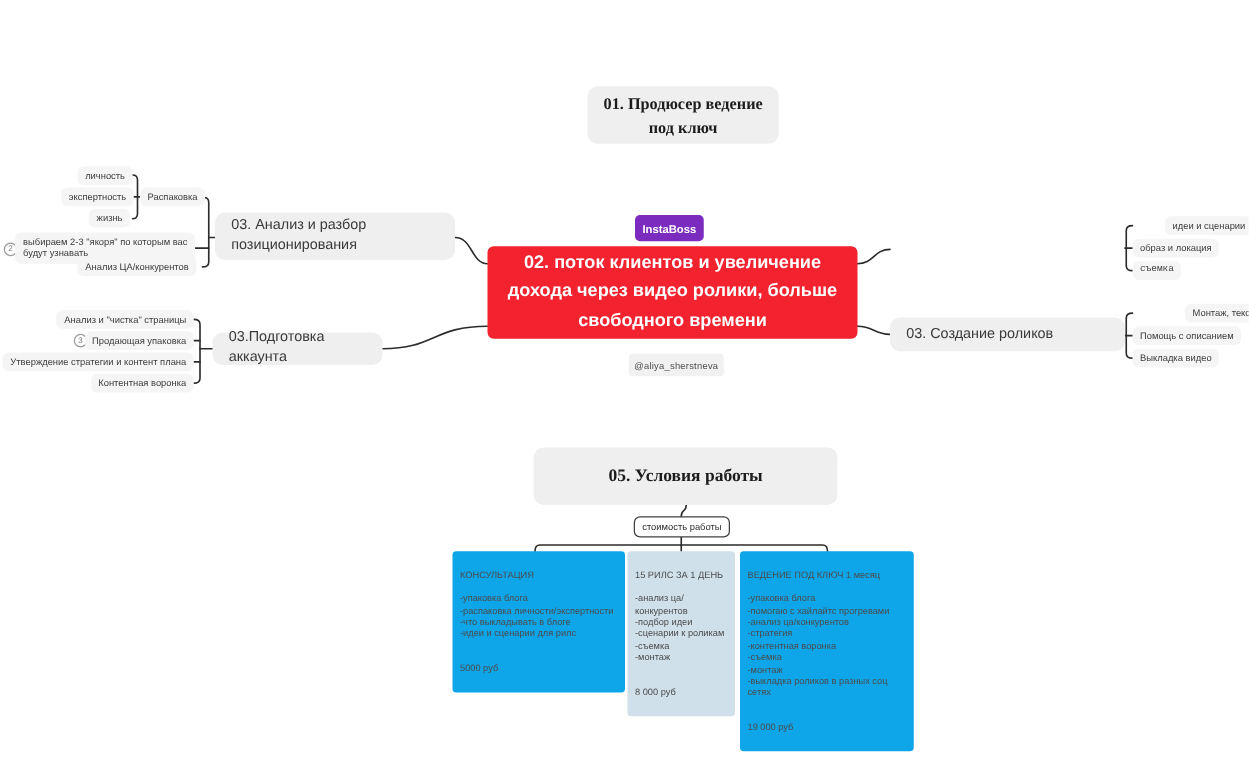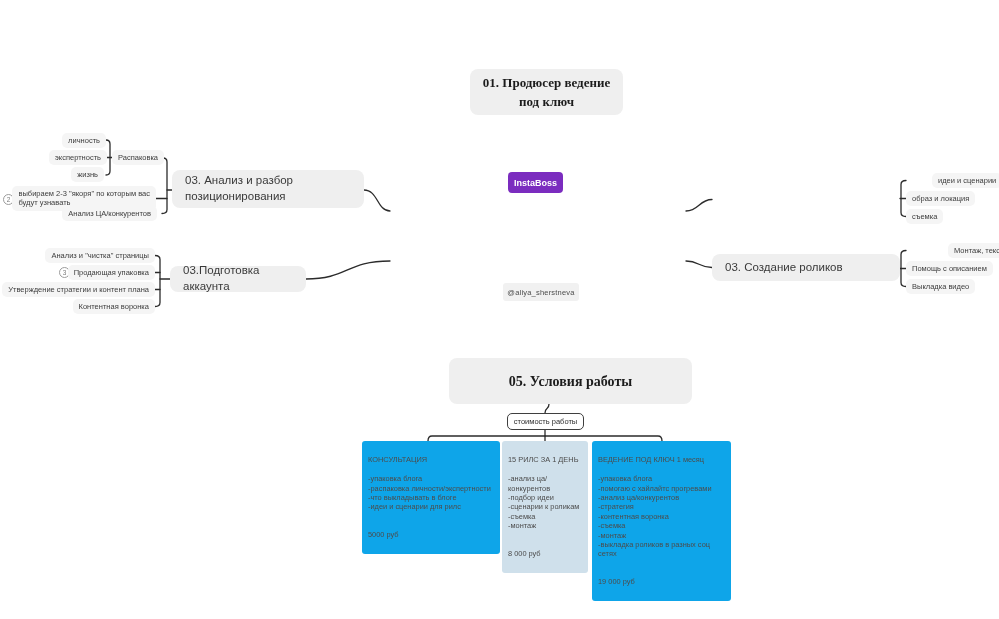--- a/index.html
+++ b/index.html
@@ -100,20 +100,23 @@
     <path d="M428,441 Q428,436 432,436 H658 Q662,436 662,441"></path>
     <path d="M545,436 V441"></path>
   </svg>
 
   <div class="abs topic" style="left:470px;top:69px;width:153px;height:46px;">
     <div class="topic-title">01. Продюсер ведение
 под ключ</div>
   </div>
 
   <div class="abs brand" style="left:508px;top:172px;width:55px;height:21px;">InstaBoss</div>
+  <div class="abs central" style="left:390px;top:197px;width:296px;height:74px;">02. поток клиентов и увеличение
+дохода через видео ролики, больше
+свободного времени</div>
   <div class="abs handle" style="left:503px;top:283px;width:76px;height:18px;">@aliya_sherstneva</div>
 
   <div class="abs topic left-align" style="left:172px;top:170px;width:192px;height:38px;">
     <div class="branch-title">03. Анализ и разбор
 позиционирования</div>
   </div>
   <div class="abs leaf" style="right:893px;top:133px;">личность</div>
   <div class="abs leaf" style="right:892px;top:150px;">экспертность</div>
   <div class="abs leaf" style="right:895px;top:167px;">жизнь</div>
   <div class="abs leaf" style="left:112px;top:150px;">Распаковка</div>
@@ -126,30 +129,30 @@
     <div class="branch-title">03.Подготовка аккаунта</div>
   </div>
   <div class="abs leaf" style="right:844px;top:248px;">Анализ и "чистка" страницы</div>
   <div class="abs badge" style="left:59px;top:267px;">3</div>
   <div class="abs leaf" style="right:844px;top:265px;margin-left:28px;">Продающая упаковка</div>
   <div class="abs leaf" style="right:844px;top:282px;">Утверждение стратегии и контент плана</div>
   <div class="abs leaf" style="right:844px;top:299px;">Контентная воронка</div>
 
   <div class="abs leaf" style="left:892px;top:173px;margin-left:40px;">идеи и сценарии</div>
   <div class="abs leaf" style="left:906px;top:191px;">образ и локация</div>
-  <div class="abs leaf" style="left:906px;top:209px;">съемка</div>
+  <div class="abs leaf" style="left:906px;top:209px;font-family:Liberation Mono, monospace;">съемка</div>
 
   <div class="abs topic left-align" style="left:712px;top:254px;width:188px;height:27px;">
     <div class="branch-title">03. Создание роликов</div>
   </div>
   <div class="abs leaf" style="left:906px;top:243px;margin-left:42px;">Монтаж, текст</div>
   <div class="abs leaf" style="left:906px;top:261px;">Помощь с описанием</div>
   <div class="abs leaf" style="left:906px;top:279px;">Выкладка видео</div>
 
-  <div class="abs topic" style="left:427px;top:358px;width:243px;height:46px;margin-left:22px;">
+  <div class="abs topic" style="left:427px;top:358px;width:243px;height:46px;">
     <div class="topic-title" style="font-size:14px;">05. Условия работы</div>
   </div>
   <div class="abs cost-chip" style="left:507px;top:413px;width:77px;height:17px;">стоимость работы</div>
 
   <div class="abs offer" style="left:362px;top:441px;width:138px;min-height:77px;">
     <div>КОНСУЛЬТАЦИЯ</div>
     <div>-упаковка блога
 -распаковка личности/экспертности
 -что выкладывать в блоге
 -идеи и сценарии для рилс</div>

